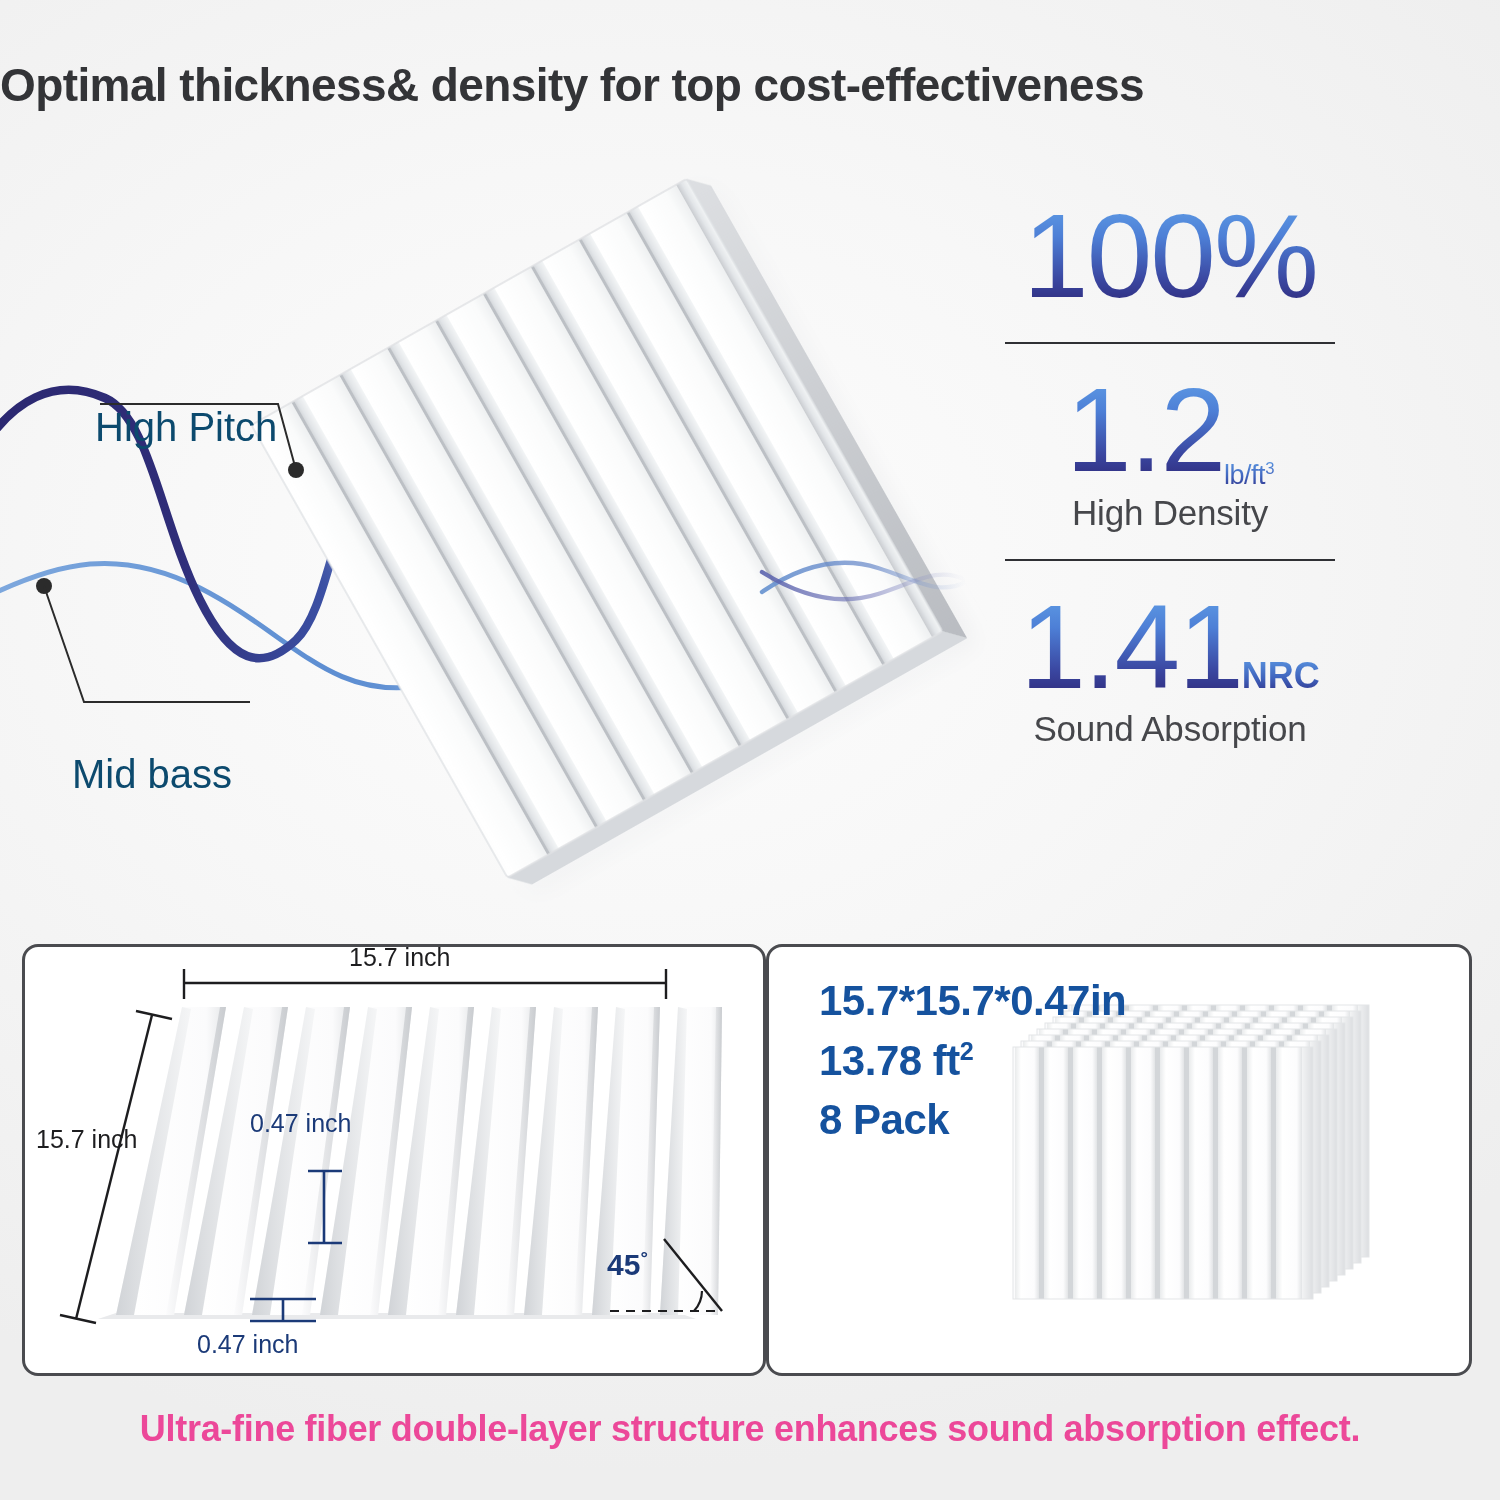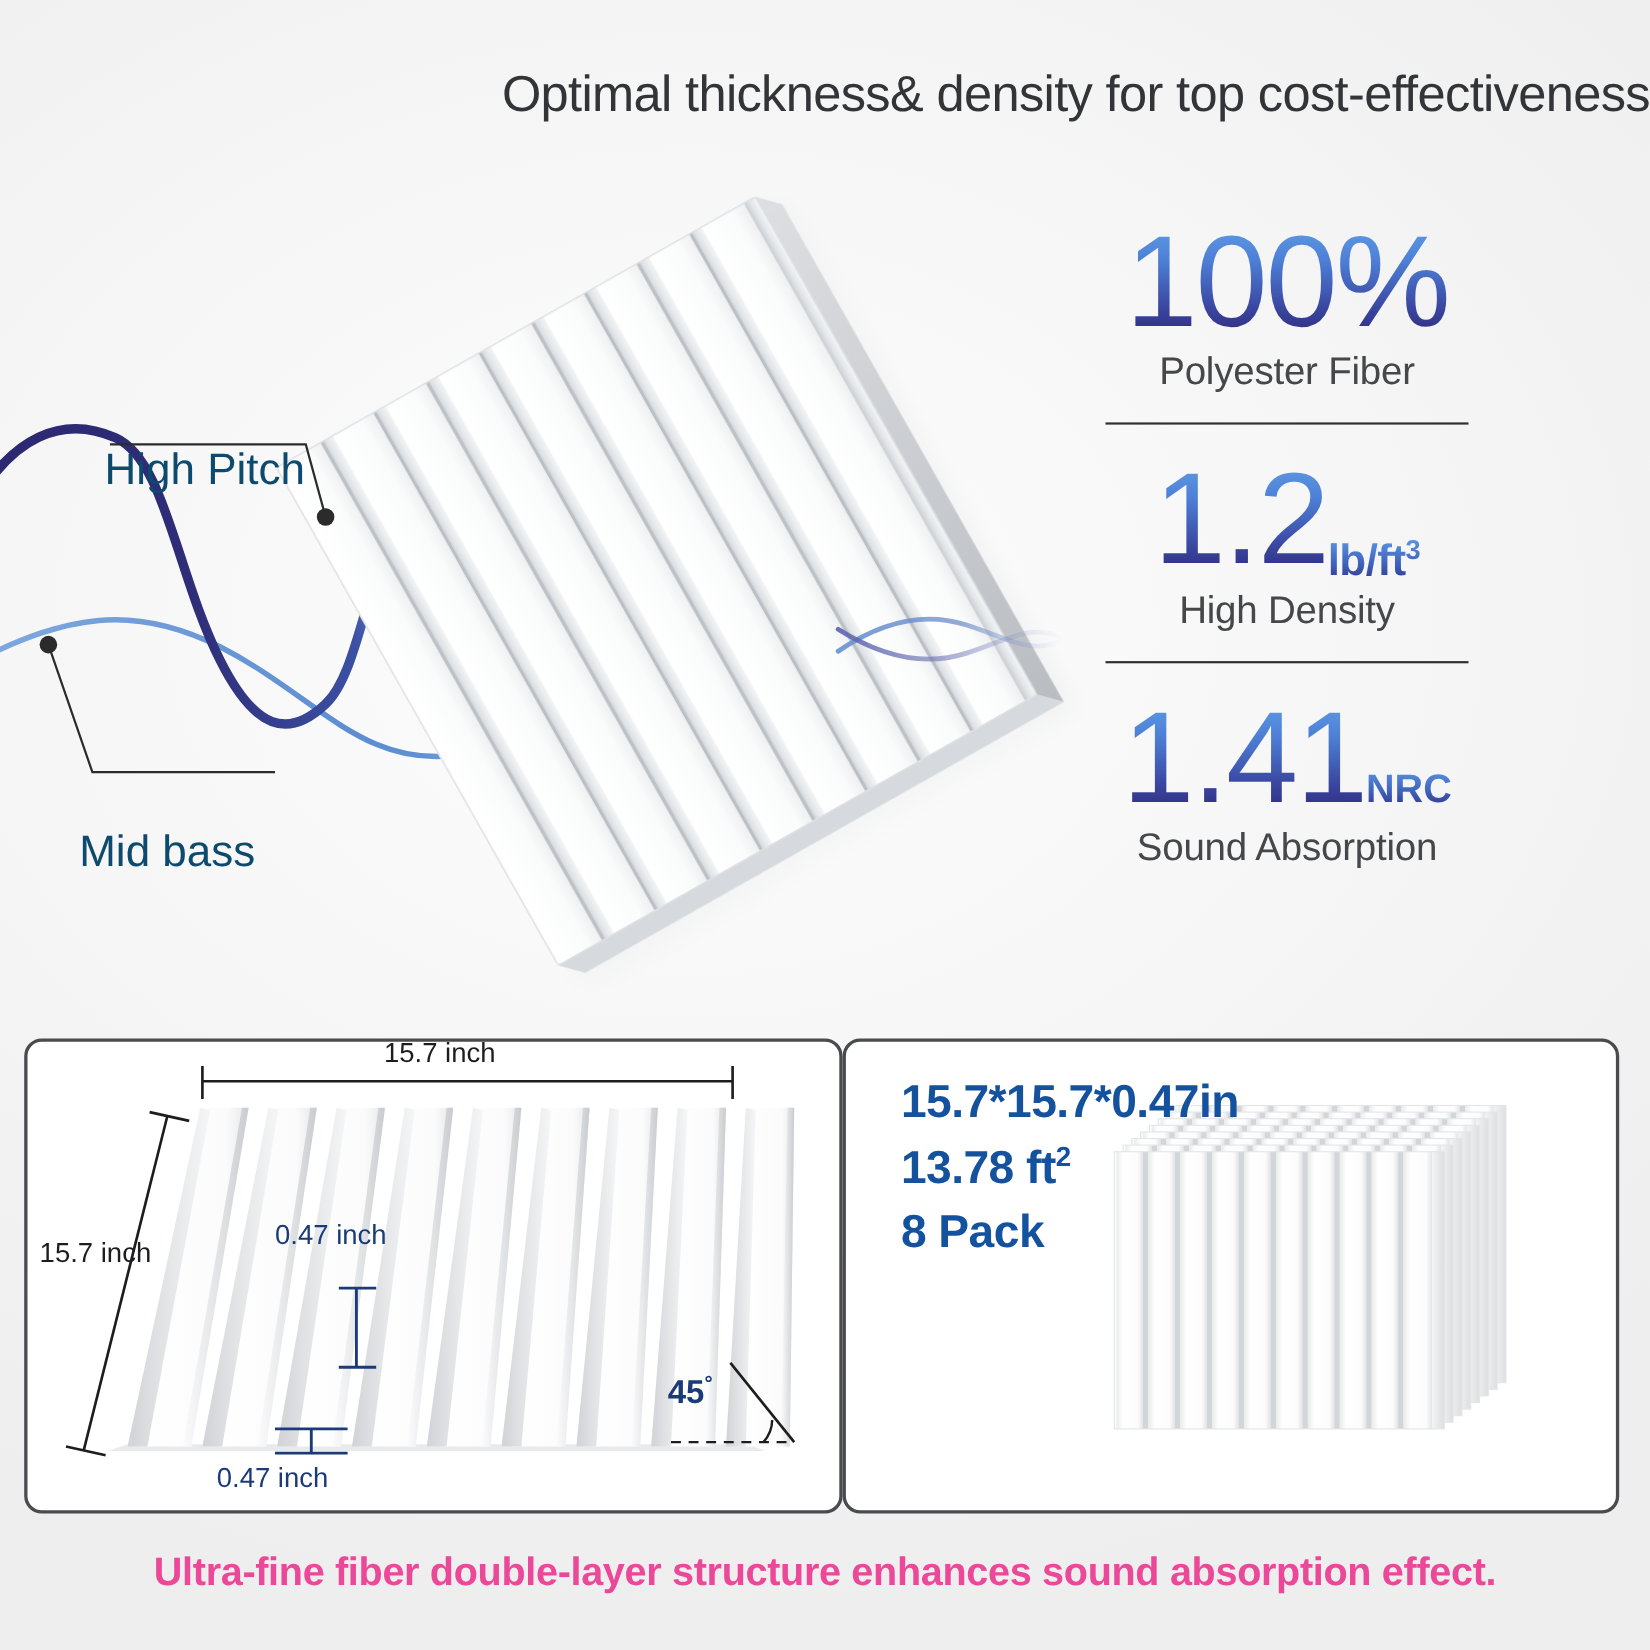--- a/index.html
+++ b/index.html
@@ -10,22 +10,22 @@
       radial-gradient(ellipse 1200px 900px at 42% 38%, #fdfdfd 0%, #f7f7f7 45%, #eeeeee 100%),
       linear-gradient(145deg, #f4f4f4 0%, #fbfbfb 35%, #eaeaea 100%);
     position:relative;
     overflow:hidden;
   }
   #stage { position:absolute; inset:0; width:1500px; height:1500px; }
 
   
   .title {
     position:absolute; left:0; top:58px; width:1500px;
-    text-align:right;
-    font-size:46px; font-weight:400; letter-spacing:-0.6px;
+    text-align:left;
+    font-size:46px; font-weight:700; letter-spacing:-0.6px;
     color:#333437;
     white-space:nowrap;
   }
   .bottom-caption {
     position:absolute; left:0; top:1408px; width:1500px;
     text-align:center;
     font-size:36px; font-weight:700; letter-spacing:-0.3px;
     color:#ec4899;
     white-space:nowrap;
   }
@@ -44,21 +44,21 @@
   .stat { text-align:center; position:relative; }
   .stat-num {
     font-size:118px; font-weight:400; line-height:1.02;
     letter-spacing:-2px;
     background:linear-gradient(180deg,#63a2e8 0%,#4d7fd6 34%,#3a46a0 70%,#2b2270 100%);
     -webkit-background-clip:text; background-clip:text;
     -webkit-text-fill-color:transparent; color:transparent;
     display:inline-block;
   }
   .stat-unit {
-    font-size:40px; font-weight:700; letter-spacing:-0.5px;
+    font-size:27px; font-weight:400; letter-spacing:-0.5px;
     background:linear-gradient(180deg,#5e9ce5 0%,#3f63bd 55%,#2e2a80 100%);
     -webkit-background-clip:text; background-clip:text;
     -webkit-text-fill-color:transparent; color:transparent;
     display:inline-block; vertical-align:baseline;
   }
   .stat-unit sup { font-size:0.62em; vertical-align:super; }
   .stat-unit-sm {
     font-size:36px; font-weight:700; letter-spacing:0px;
     background:linear-gradient(180deg,#5e9ce5 0%,#3f63bd 55%,#2e2a80 100%);
     -webkit-background-clip:text; background-clip:text;
@@ -260,21 +260,20 @@
   <div class="wave-label" id="lbl-high">High Pitch</div>
   <div class="wave-label" id="lbl-mid">Mid bass</div>
 
   <div class="stats">
 
     <div class="stat">
       <div class="num-row">
         <span class="stat-num">100</span>
         <span class="stat-num">%</span>
       </div>
-      <div class="stat-cap">Polyester Fiber</div>
     </div>
 
     <div class="stat-div"></div>
 
     <div class="stat">
       <div class="num-row">
         <span class="stat-num">1.2</span>
         <span class="stat-unit"><span>lb/ft</span><sup>3</sup></span>
       </div>
       <div class="stat-cap">High Density</div>

